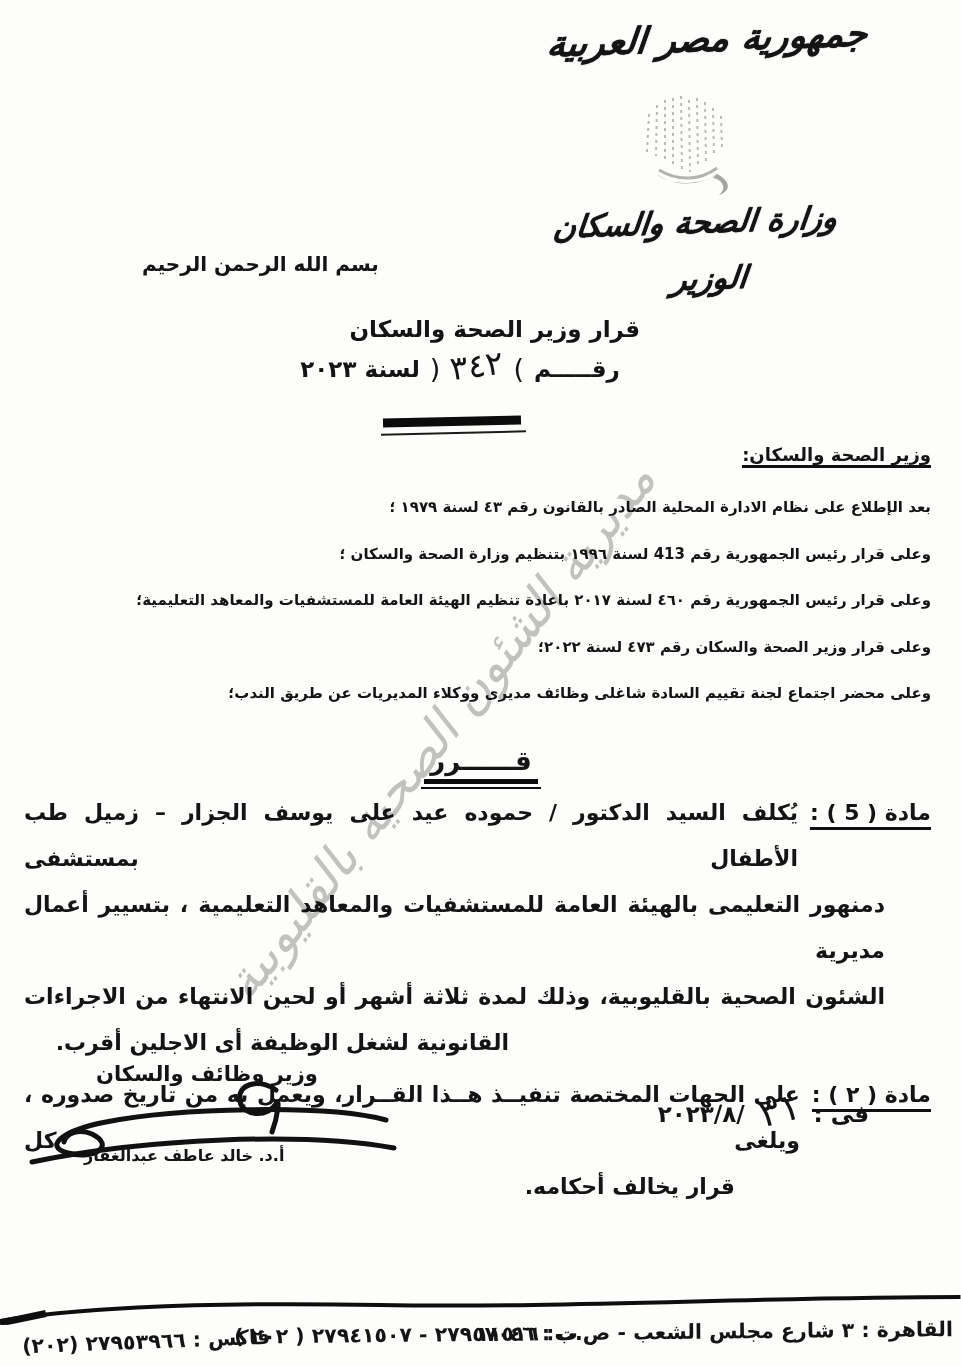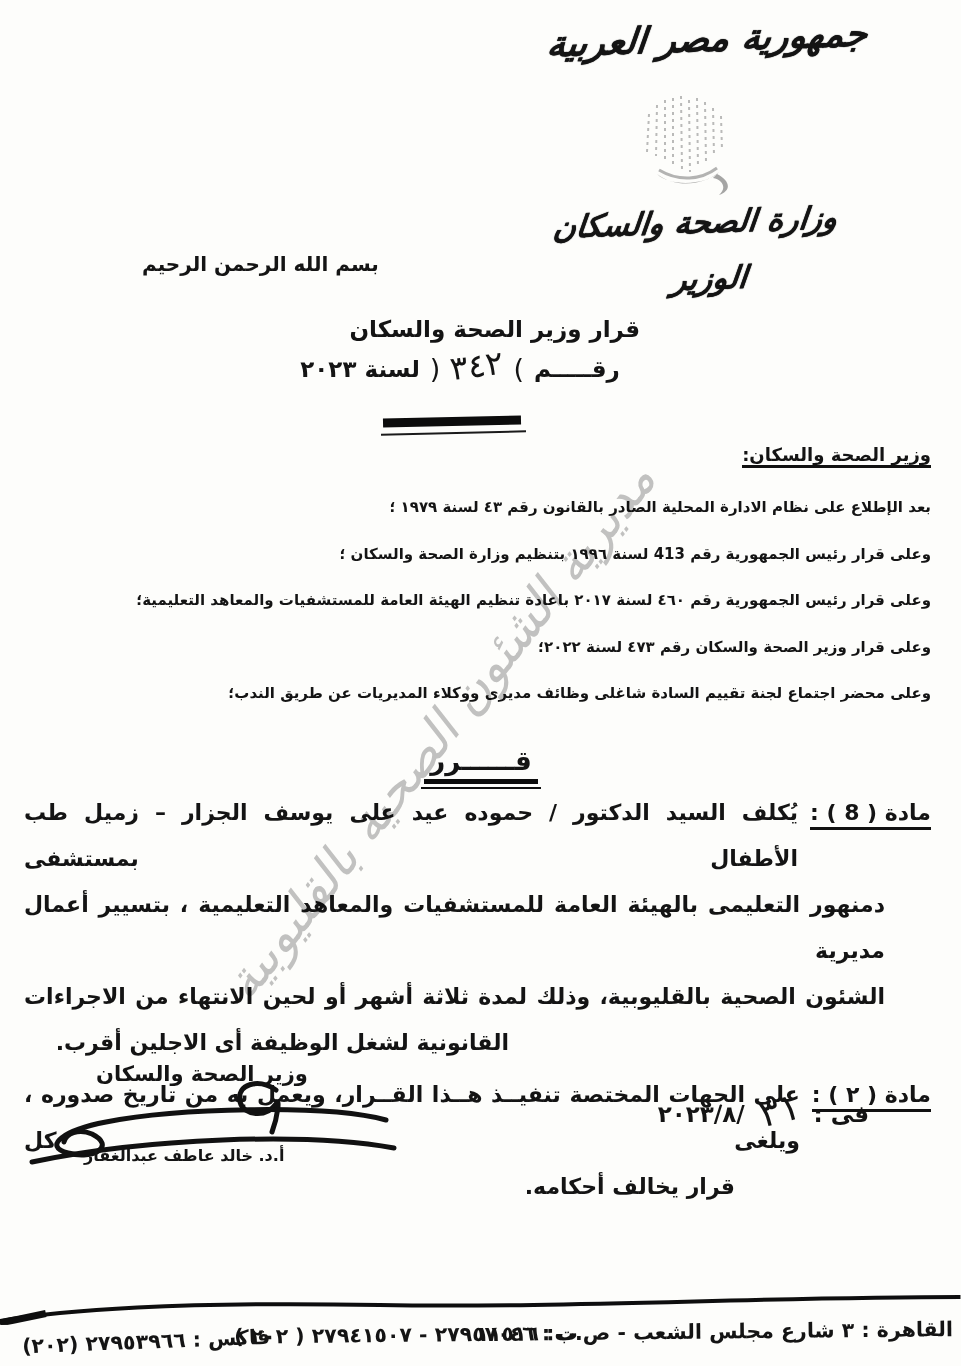--- a/index.html
+++ b/index.html
@@ -142,40 +142,40 @@
 
   <div class="abs decide-heading">
     <span class="txt">قــــــرر</span>
     <div class="thin"></div>
   </div>
 
   <div class="abs articles">
     <div class="article1">
       <div class="art-row">
         <div class="art-label">
-          <span>مادة ( 8 ) :</span>
+          <span>مادة ( 5 ) :</span>
         </div>
         <div class="art-text">يُكلف السيد الدكتور / حموده عيد على يوسف الجزار – زميل طب الأطفال بمستشفى</div>
       </div>
       <div class="art-line">دمنهور التعليمى بالهيئة العامة للمستشفيات والمعاهد التعليمية ، بتسيير أعمال مديرية</div>
       <div class="art-line">الشئون الصحية بالقليوبية، وذلك لمدة ثلاثة أشهر أو لحين الانتهاء من الاجراءات</div>
       <div class="art-line short1">القانونية لشغل الوظيفة أى الاجلين أقرب.</div>
     </div>
     <div class="article2">
       <div class="art-row">
         <div class="art-label">
           <span>مادة ( ٢ ) :</span>
         </div>
         <div class="art-text">على الجهات المختصة تنفيــذ هــذا القــرار، ويعمل به من تاريخ صدوره ، ويلغى كل</div>
       </div>
       <div class="art-line short2">قرار يخالف أحكامه.</div>
     </div>
   </div>
 
-  <div class="abs sig-title">وزير الصحة والسكان</div>
+  <div class="abs sig-title">وزير وظائف والسكان</div>
   <div class="abs sig-svg">
     <svg width="378" height="90" viewBox="0 0 378 90">
       <g stroke="#111" fill="none" stroke-linecap="round">
         <path d="M250,14 C232,2 210,8 214,26 C218,40 240,42 250,28 C254,20 252,40 246,56" stroke-width="5"></path>
         <path d="M360,44 C300,28 150,32 80,46 C38,54 16,70 42,77 C68,84 90,70 66,58 C52,52 40,58 38,66" stroke-width="5"></path>
         <path d="M6,86 C120,62 280,56 368,72" stroke-width="5"></path>
       </g>
     </svg>
   </div>
   <div class="abs sig-name">أ.د. خالد عاطف عبدالغفار</div>

